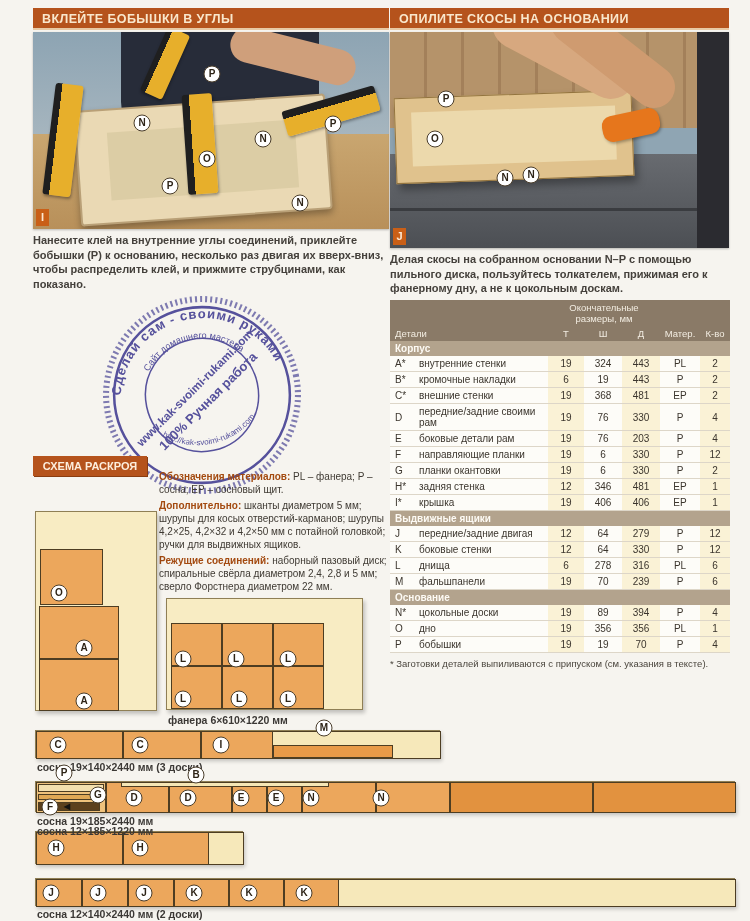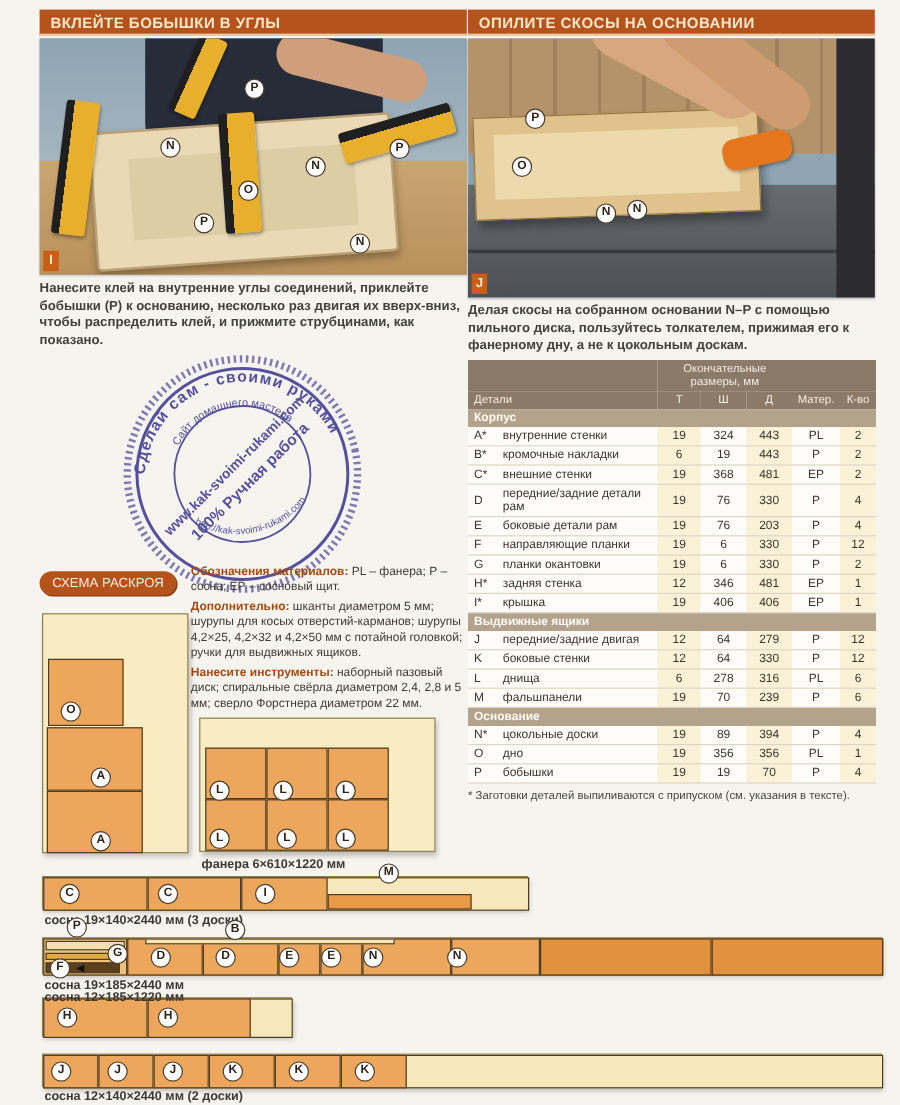--- a/index.html
+++ b/index.html
@@ -70,22 +70,22 @@
   thead th{background:#8a7a67;color:#f2ece1;font-weight:normal;font-size:9.5px;padding:2px 2px;text-align:center;}
   thead tr.h2 th.al{text-align:left;padding-left:5px;}
   tbody td{font-size:10px;padding:2px 3px;border-bottom:1px solid #ddd6c8;text-align:center;color:#3b352d;background:#fdfcf8;}
   tbody td.c0{text-align:left;padding-left:5px;}
   tbody td.c1{text-align:left;}
   tbody td.c2,tbody td.c4,tbody td.c6{background:#faf2d6;}
   tbody tr.sec td{background:#b3a38d;color:#fdfaf4;font-weight:bold;font-size:10px;text-align:left;padding-left:5px;border-bottom:none;}
   .footnote{margin-top:5px;font-size:9.5px;color:#4a453d;}
 
   
-  .cut-header{position:absolute;left:33px;top:476px;width:114px;height:20px;background:#b5531c;
-     color:#fdeedd;font-weight:normal;font-size:11px;line-height:20px;text-align:center;box-shadow:1px 1px 0 #8a3c10;border-radius:10px;}
+  .cut-header{position:absolute;left:33px;top:456px;width:114px;height:20px;background:#b5531c;
+     color:#fdeedd;font-weight:bold;font-size:11px;line-height:20px;text-align:center;box-shadow:1px 1px 0 #8a3c10;}
   .notes{position:absolute;left:159px;top:470px;width:231px;font-size:10px;line-height:1.3;color:#3f3a33;}
   .notes p{margin:0 0 3px 0;}
   .notes b{color:#a34a10;}
 
   .sheet,.board{position:absolute;background:#f8ecc3;border:1px solid #8f7f55;box-shadow:2px 3px 4px rgba(0,0,0,.22);}
   .piece{position:absolute;background:#eca75c;border:1px solid #4d3d22;}
   .dlabel{position:absolute;width:17px;height:17px;border-radius:50%;background:#fff;
      border:1.5px solid #4a3d2b;color:#2e2417;font-weight:bold;font-size:10px;line-height:14px;
      text-align:center;transform:translate(-50%,-50%);z-index:5;}
   .dlabel.plain{background:none;border:none;font-size:8px;color:#141210;width:10px;height:10px;line-height:10px;}
@@ -214,21 +214,21 @@
             <td class="c0">C*</td>
             <td class="c1">внешние стенки</td>
             <td class="c2">19</td>
             <td class="c3">368</td>
             <td class="c4">481</td>
             <td class="c5">EP</td>
             <td class="c6">2</td>
           </tr>
           <tr>
             <td class="c0">D</td>
-            <td class="c1">передние/задние детали рам</td>
+            <td class="c1">передние/задние своими рам</td>
             <td class="c2">19</td>
             <td class="c3">76</td>
             <td class="c4">330</td>
             <td class="c5">P</td>
             <td class="c6">4</td>
           </tr>
           <tr>
             <td class="c0">E</td>
             <td class="c1">боковые детали рам</td>
             <td class="c2">19</td>
@@ -344,21 +344,21 @@
           </tr>
         </tbody>
     </table>
     <div class="footnote">* Заготовки деталей выпиливаются с припуском (см. указания в тексте).</div>
   </div>
 
   <div class="cut-header">СХЕМА РАСКРОЯ</div>
   <div class="notes">
     <p><b>Обозначения материалов:</b><span> PL – фанера; Р – сосна; ЕР – сосновый щит.</span></p>
     <p><b>Дополнительно:</b><span> шканты диаметром 5 мм; шурупы для косых отверстий-карманов; шурупы 4,2×25, 4,2×32 и 4,2×50 мм с потайной головкой; ручки для выдвижных ящиков.</span></p>
-    <p><b>Нанесите инструменты:</b><span> наборный пазовый диск; спиральные свёрла диаметром 2,4, 2,8 и 5 мм; сверло Форстнера диаметром 22 мм.</span></p>
+    <p><b>Режущие соединений:</b><span> наборный пазовый диск; спиральные свёрла диаметром 2,4, 2,8 и 5 мм; сверло Форстнера диаметром 22 мм.</span></p>
   </div>
 
   <div class="sheet" style="left:35px;top:511px;width:122px;height:200px">
       <div class="piece" style="left: 4px; top: 37px; width: 63px; height: 56px;"></div>
       <div class="piece" style="left: 3px; top: 94px; width: 80px; height: 53px;"></div>
       <div class="piece" style="left: 3px; top: 147px; width: 80px; height: 52px;"></div>
       <span class="dlabel" style="left: 23px; top: 81px;">O</span>
       <span class="dlabel" style="left: 48px; top: 136px;">A</span>
       <span class="dlabel" style="left: 48px; top: 189px;">A</span>
     </div>

